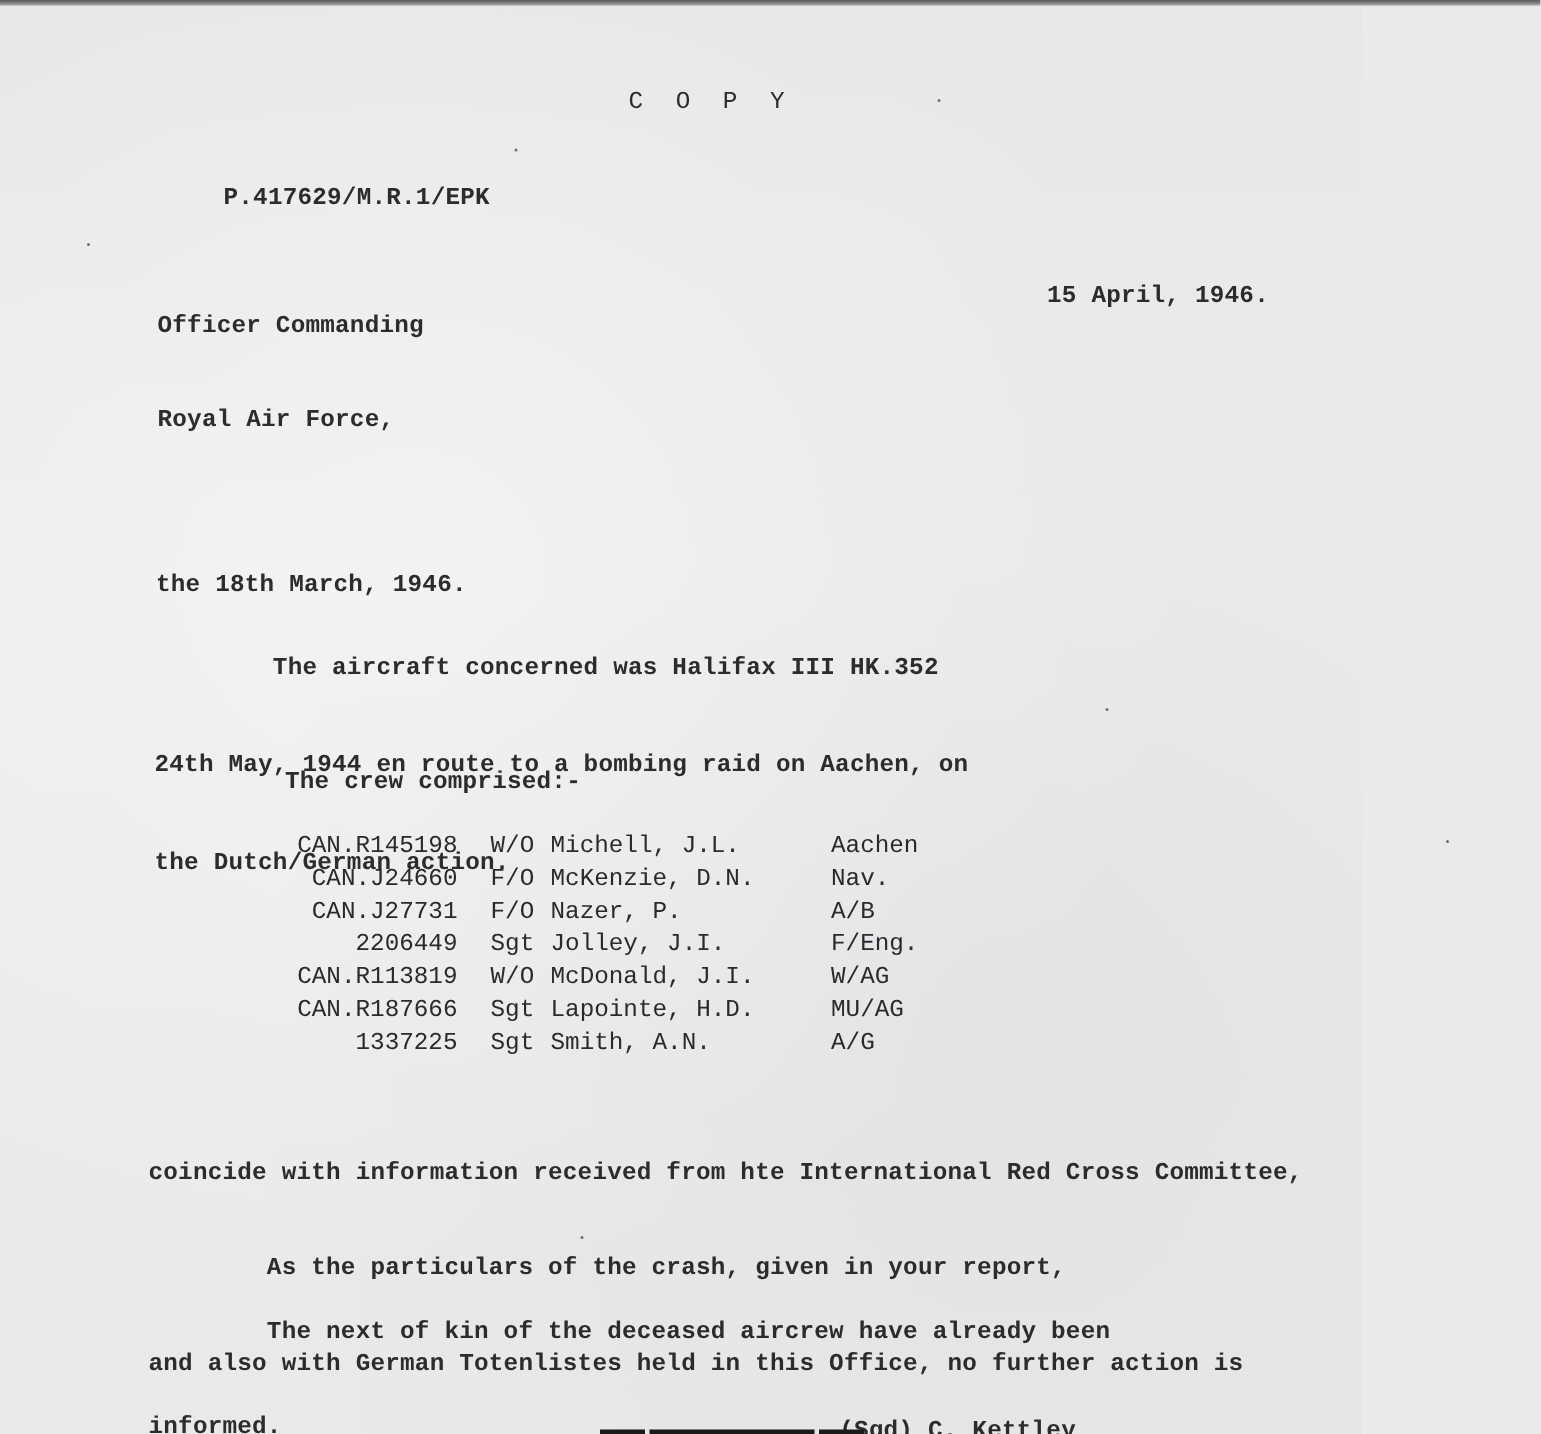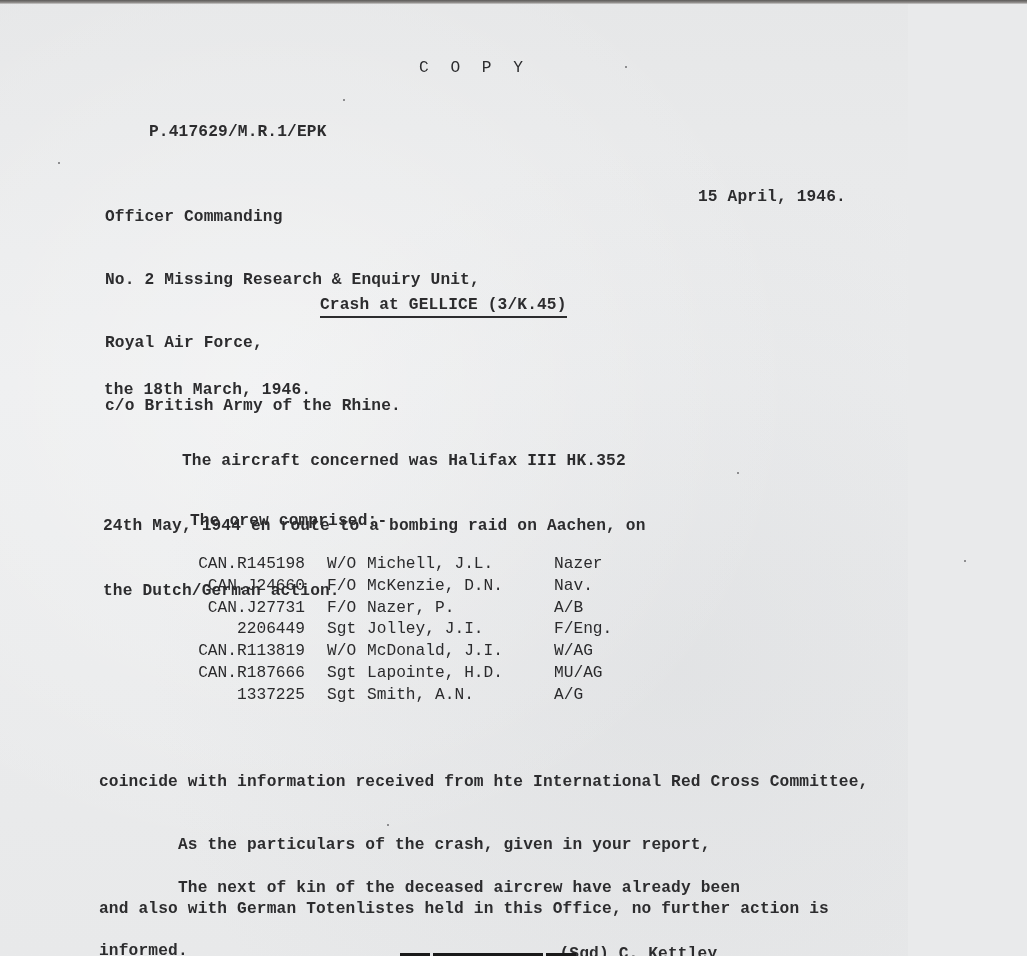--- a/index.html
+++ b/index.html
@@ -21,21 +21,21 @@
       position: absolute; left: 0; top: 0; width: 1027px; height: 4px;
       background: linear-gradient(180deg, #5c5a58 0%, #8b8886 60%, #cfcfcf 100%);
     }
     .t { position: absolute; white-space: pre; font-size: 16.2px; line-height: 21px; letter-spacing: 0.15px; font-weight: 700; color: #2c2c2e; }
     .copy { left: 419px; top: 58px; letter-spacing: 6px; font-weight: 400; }
     .ref { left: 105px; top: 122px; margin-left: 44px; }
     .addr { left: 105px; top: 165px; }
     .date { left: 698px; top: 187px; }
     .subject { left: 320px; top: 295px; border-bottom: 2px solid #2c2c2e; padding-bottom: 0; }
     .para1 { left: 104px; top: 338px; }
-    .para2 { left: 103px; top: 408px; }
+    .para2 { left: 103px; top: 392px; }
     .crew-intro { left: 190px; top: 511px; }
     .crew { position: absolute; left: 186px; top: 554px; }
     .crew-row { height: 21.8px; position: relative; font-weight: 400; font-size: 16.2px; line-height: 21.8px; white-space: pre; }
     .crew-row span { position: absolute; top: 0; }
     .c-num { left: 0; width: 119px; text-align: right; }
     .c-rank { left: 141px; }
     .c-name { left: 181px; }
     .c-role { left: 368px; }
     .para3 { left: 99px; top: 729px; }
     .para4 { left: 99px; top: 836px; }
@@ -48,47 +48,44 @@
 
 <div class="page">
   <div class="top-edge"></div>
 
   <div class="t copy">C O P Y</div>
 
   <div class="t ref">P.417629/M.R.1/EPK</div>
 
   <div class="t addr">
     <div>Officer Commanding</div>
-    <div>No. 2 Missing Research &amp; Enquiry Unit,</div>
     <div>Royal Air Force,</div>
-    <div>c/o British Army of the Rhine.</div>
   </div>
 
   <div class="t date">15 April, 1946.</div>
 
-  <div class="t subject">Crash at GELLICE (3/K.45)</div>
 
   <div class="t para1">
     <div>the 18th March, 1946.</div>
   </div>
 
   <div class="t para2" style="line-height:21.6px;">
     <div>        The aircraft concerned was Halifax III HK.352</div>
     <div>24th May, 1944 en route to a bombing raid on Aachen, on</div>
     <div>the Dutch/German action.</div>
   </div>
 
   <div class="t crew-intro">The crew comprised:-</div>
 
   <div class="crew">
     <div class="crew-row">
       <span class="c-num">CAN.R145198</span>
       <span class="c-rank">W/O</span>
       <span class="c-name">Michell, J.L.</span>
-      <span class="c-role">Nazer</span>
+      <span class="c-role">Aachen</span>
     </div>
     <div class="crew-row">
       <span class="c-num">CAN.J24660</span>
       <span class="c-rank">F/O</span>
       <span class="c-name">McKenzie, D.N.</span>
       <span class="c-role">Nav.</span>
     </div>
     <div class="crew-row">
       <span class="c-num">CAN.J27731</span>
       <span class="c-rank">F/O</span>

